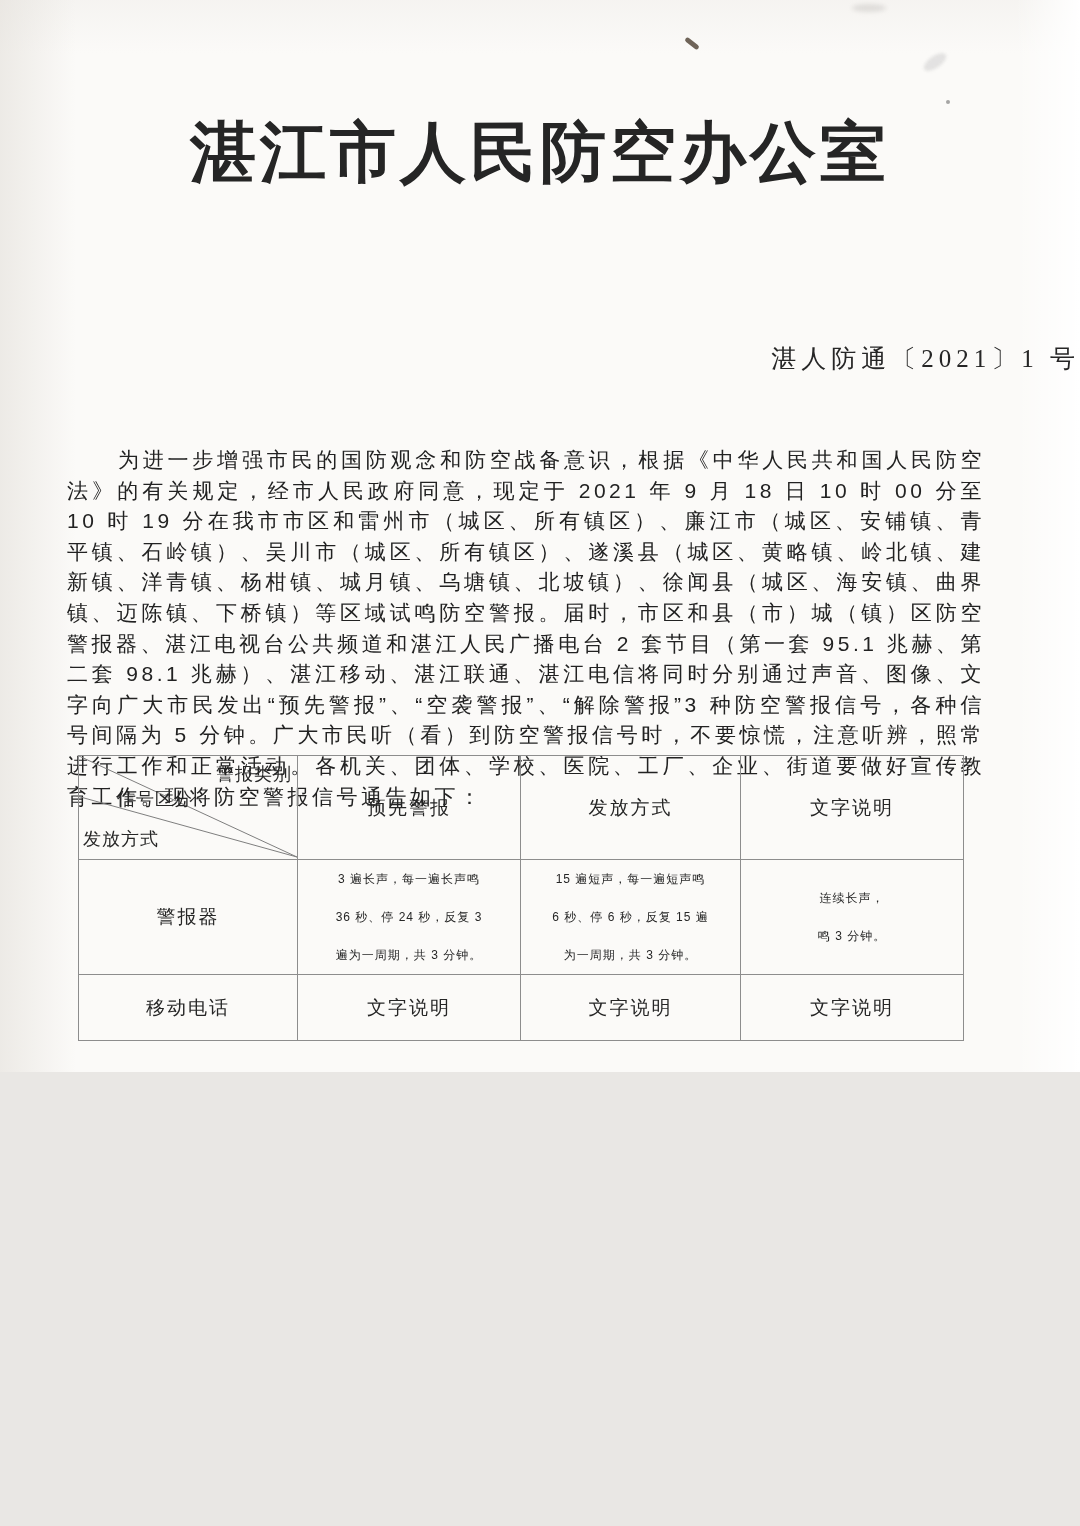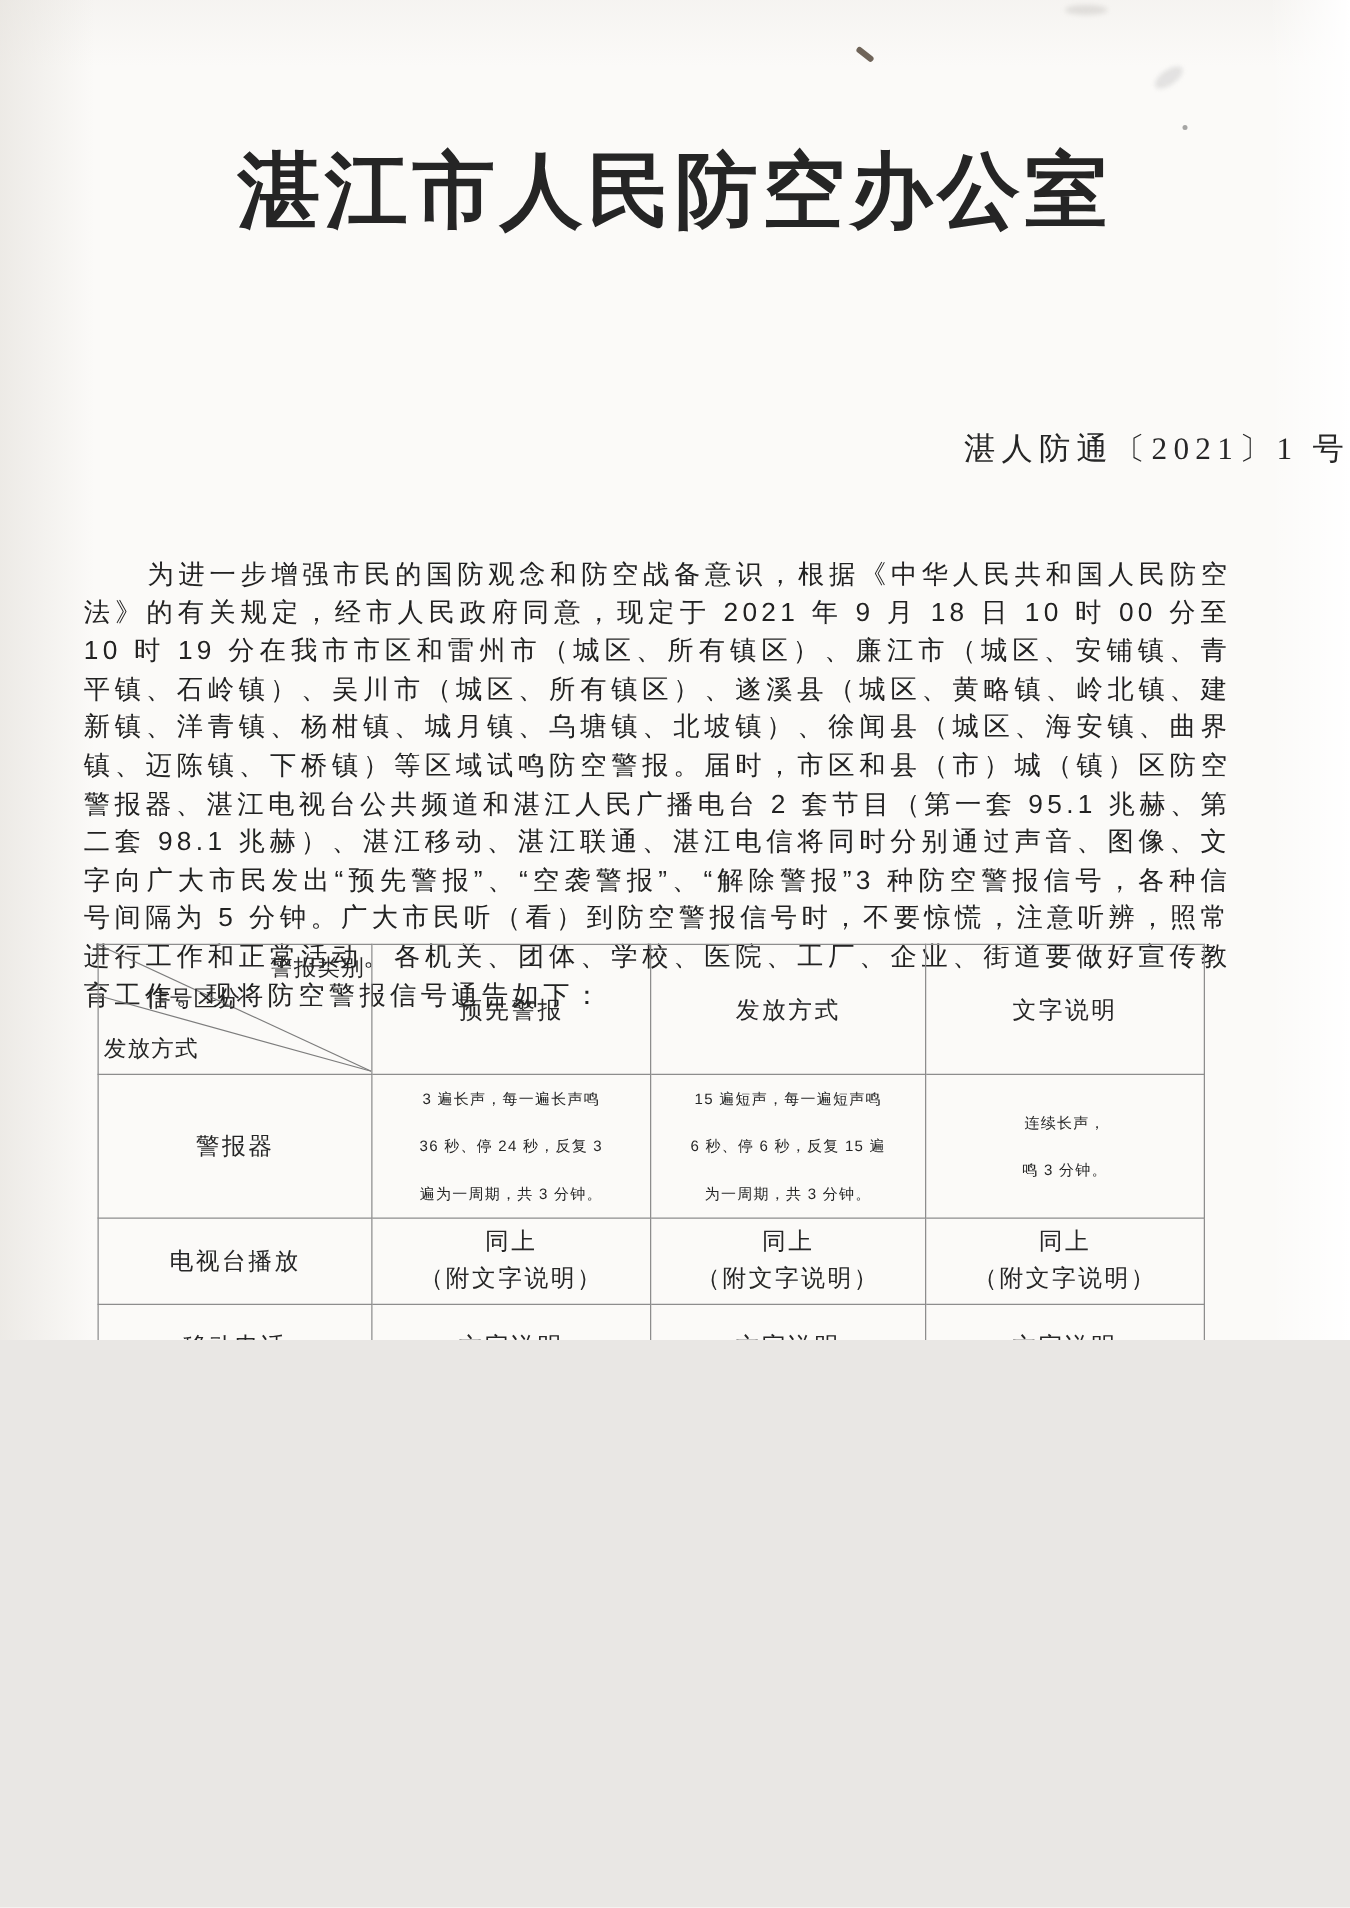--- a/index.html
+++ b/index.html
@@ -151,29 +151,20 @@
       <td class="col-label">警报器</td>
       <td class="cell-pre">3 遍长声，每一遍长声鸣
 36 秒、停 24 秒，反复 3
 遍为一周期，共 3 分钟。</td>
       <td class="cell-pre">15 遍短声，每一遍短声鸣
 6 秒、停 6 秒，反复 15 遍
 为一周期，共 3 分钟。</td>
       <td class="cell-pre">连续长声，
 鸣 3 分钟。</td>
     </tr>
-    <tr class="row-tv">
-      <td class="col-label">电视台播放</td>
-      <td class="cell-pre">同上
-（附文字说明）</td>
-      <td class="cell-pre">同上
-（附文字说明）</td>
-      <td class="cell-pre">同上
-（附文字说明）</td>
-    </tr>
     <tr class="row-mobile">
       <td class="col-label">移动电话</td>
       <td class="cell-pre">文字说明</td>
       <td class="cell-pre">文字说明</td>
       <td class="cell-pre">文字说明</td>
     </tr>
   </tbody>
     </table>
 
   <div class="sig-block">

